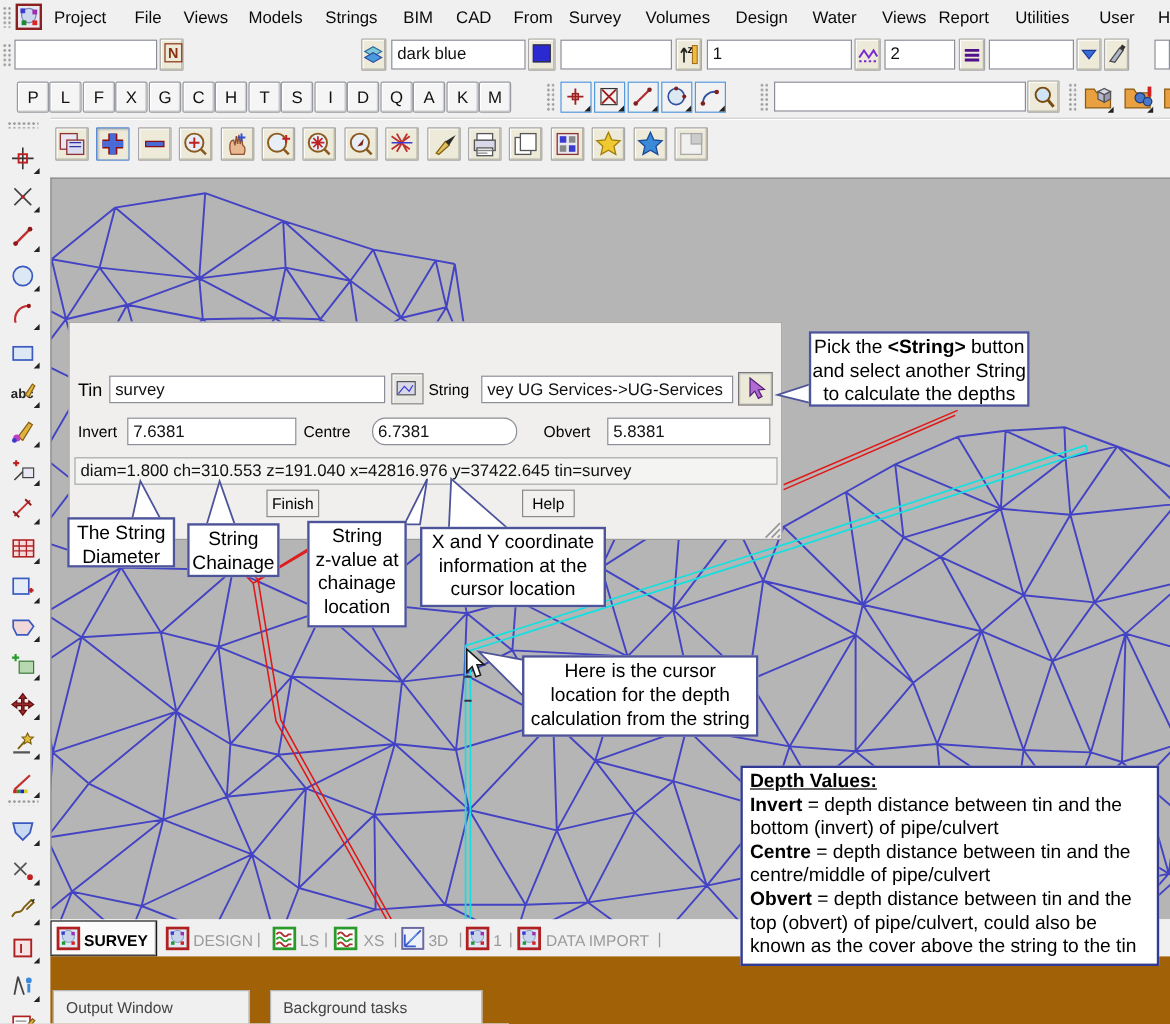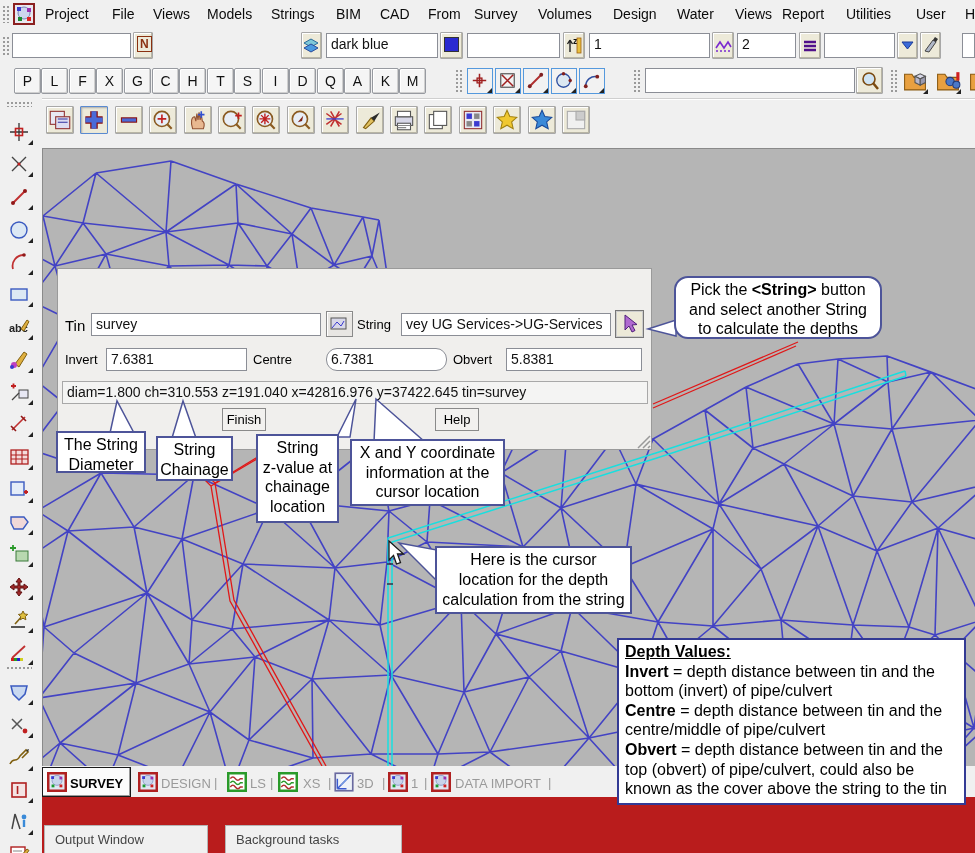--- a/index.html
+++ b/index.html
@@ -400,21 +400,21 @@
         <path d="M2 13 L7 7 L11 11 L14 6" stroke="#3a3ad0" fill="none"></path>
       </svg></div>
  <span style="position:absolute;left:299px;top:48px;font-size:13px;color:#000;">String</span>
  <div class="inp" style="left:343px;top:44px;width:210px;height:23px;">vey UG Services-&gt;UG-Services</div>
  <div style="position:absolute;left:557px;top:41px;width:29px;height:28px;background:#ece9d8;border:1px solid #777;box-shadow:0 0 0 1px #ccc inset;"><svg width="22" height="22" style="margin:2px">
         <path d="M7 2 L7 17 L11 13 L14 19 L17 17.5 L14 12 L19 11.5 Z" fill="#b06ad0" stroke="#50207a" stroke-width="1"></path>
       </svg></div>
  <span style="position:absolute;left:7px;top:83px;font-size:13px;color:#000;">Invert</span>
  <div class="inp" style="left:48px;top:79px;width:141px;height:23px;">7.6381</div>
  <span style="position:absolute;left:195px;top:83px;font-size:13px;color:#000;">Centre</span>
- <div class="inp" style="left:268px;top:79px;width:121px;height:23px;border-radius:11px;">6.7381</div>
+ <div class="inp" style="left:252px;top:79px;width:121px;height:23px;border-radius:11px;">6.7381</div>
  <span style="position:absolute;left:395px;top:83px;font-size:13px;color:#000;">Obvert</span>
  <div class="inp" style="left:448px;top:79px;width:136px;height:23px;">5.8381</div>
  <div class="inp" style="left:4px;top:112px;width:586px;height:23px;background:#f4f4f3;border-color:#a8a8a8;">diam=1.800 ch=310.553 z=191.040 x=42816.976 y=37422.645 tin=survey</div>
  <div style="position:absolute;left:164px;top:139px;width:44px;height:23px;background:#f2f1ef;border:1px solid #8a8a8a;font-size:13px;text-align:center;line-height:21px;">Finish</div>
  <div style="position:absolute;left:377px;top:139px;width:44px;height:23px;background:#f2f1ef;border:1px solid #8a8a8a;font-size:13px;text-align:center;line-height:21px;">Help</div>
  <svg width="16" height="16" style="position:absolute;right:0;bottom:0;">
       <path d="M15 3 L3 15 M15 8 L8 15 M15 13 L13 15" stroke="#999" stroke-width="1.5"></path>
     </svg>
 </div>
 
@@ -424,21 +424,21 @@
  <path d="M356 399 L337 437 L350 437 Z" fill="#fff" stroke="#4d5499" stroke-width="1.5"></path>
  <path d="M376 399 L374 442 L425 442 Z" fill="#fff" stroke="#4d5499" stroke-width="1.5"></path>
  <path d="M399 543 L437 550 L437 581 Z" fill="#fff" stroke="#4d5499" stroke-width="1.5"></path>
  <path d="M648 329 L676 320 L676 336 Z" fill="#fff" stroke="#4d5499" stroke-width="1.5"></path>
 </svg>
 <div class="callout" style="left:56px;top:431px;width:90px;height:42px;">The String<br>Diameter</div>
 <div class="callout" style="left:156px;top:436px;width:77px;height:45px;">String<br>Chainage</div>
 <div class="callout" style="left:256px;top:434px;width:83px;height:89px;">String<br>z-value at<br>chainage<br>location</div>
 <div class="callout" style="left:350px;top:439px;width:155px;height:67px;">X and Y coordinate<br>information at the<br>cursor location</div>
 <div class="callout" style="left:435px;top:546px;width:197px;height:68px;line-height:20px;">Here is the cursor<br>location for the depth<br>calculation from the string</div>
-<div class="callout" style="left:674px;top:276px;width:208px;height:63px;border-radius:14px;">Pick the <b>&lt;String&gt;</b> button<br>and select another String<br>to calculate the depths</div>
+<div class="callout" style="left:674px;top:276px;width:184px;height:63px;">Pick the <b>&lt;String&gt;</b> button<br>and select another String<br>to calculate the depths</div>
 
 <svg width="20" height="28" style="position:absolute;left:388px;top:540px;z-index:26">
     <path d="M1 1 L1 20 L5.5 15.5 L8.5 24 L12.5 22.5 L9.5 14 L15.5 14 Z" fill="#fff" stroke="#1a1a1a" stroke-width="1.3"></path>
   </svg>
 
 <div style="position:absolute;left:617px;top:638px;width:349px;height:167px;background:#fff;border:2px solid #333a94;z-index:40;font-size:16px;line-height:19.6px;color:#000;padding:2px 6px;">
 <b style="text-decoration:underline;">Depth Values:</b><br>
 <b>Invert</b> = depth distance between tin and the<br>bottom (invert) of pipe/culvert<br>
 <b>Centre</b> = depth distance between tin and the<br>centre/middle of pipe/culvert<br>
 <b>Obvert</b> = depth distance between tin and the<br>top (obvert) of pipe/culvert, could also be<br>known as the cover above the string to the tin
@@ -519,16 +519,16 @@
         <rect x="15" y="5.5" width="3.4" height="3.4" fill="#9a30b0"></rect>
         <rect x="5.5" y="15" width="3.4" height="3.4" fill="#1a9a30"></rect>
         <rect x="15" y="15" width="3.4" height="3.4" fill="#d02020"></rect>
       </svg>
     </span>
     <span style="position:absolute;left:413px;top:10px;">DATA IMPORT</span>
     <span style="position:absolute;left:506px;top:9px;">|</span>
 
 </div>
 
-<div style="position:absolute;left:42px;top:797px;width:933px;height:56px;background:#b91c1c;">
+<div style="position:absolute;left:42px;top:797px;width:933px;height:56px;background:#a16207;">
  <div style="position:absolute;left:2px;top:28px;width:164px;height:30px;background:#f0f0f0;border:1px solid #b5b5b5;font-size:13px;color:#444;padding:6px 10px;">Output Window</div>
  <div style="position:absolute;left:183px;top:28px;width:177px;height:30px;background:#f0f0f0;border:1px solid #b5b5b5;font-size:13px;color:#444;padding:6px 10px;">Background tasks</div>
 </div>
 
 </body></html>

